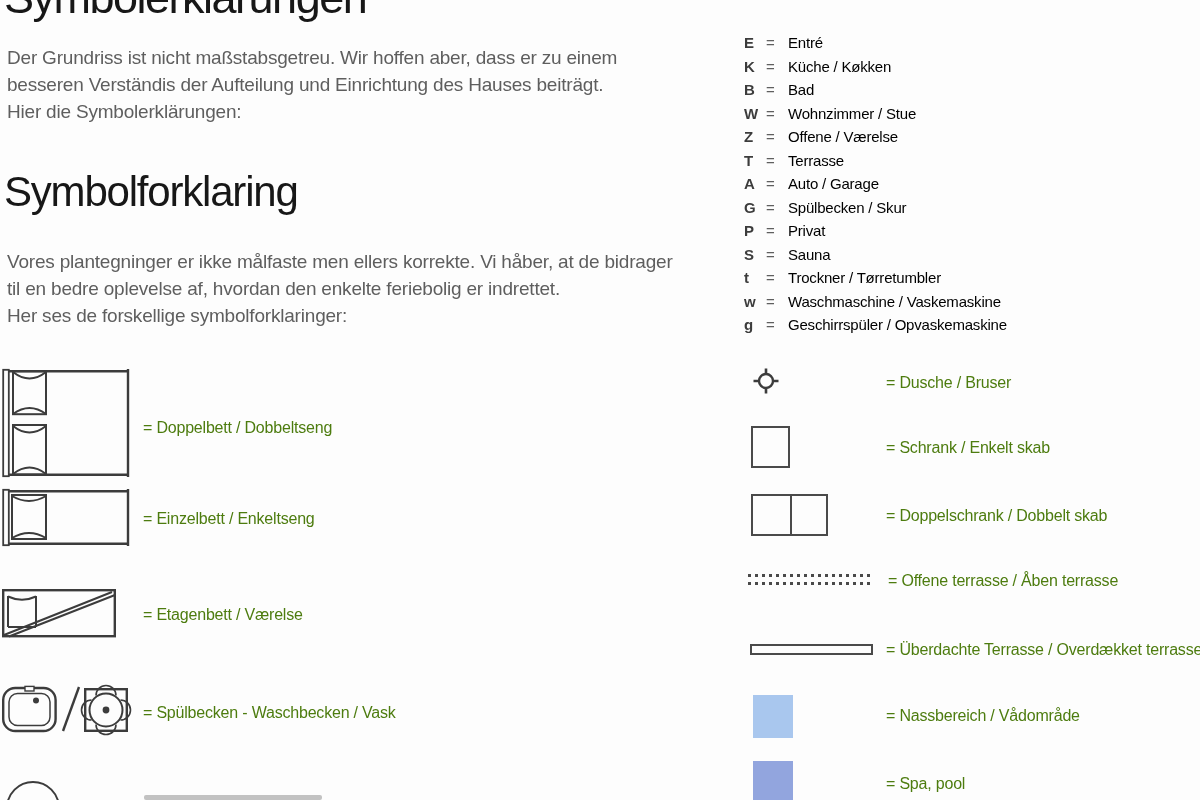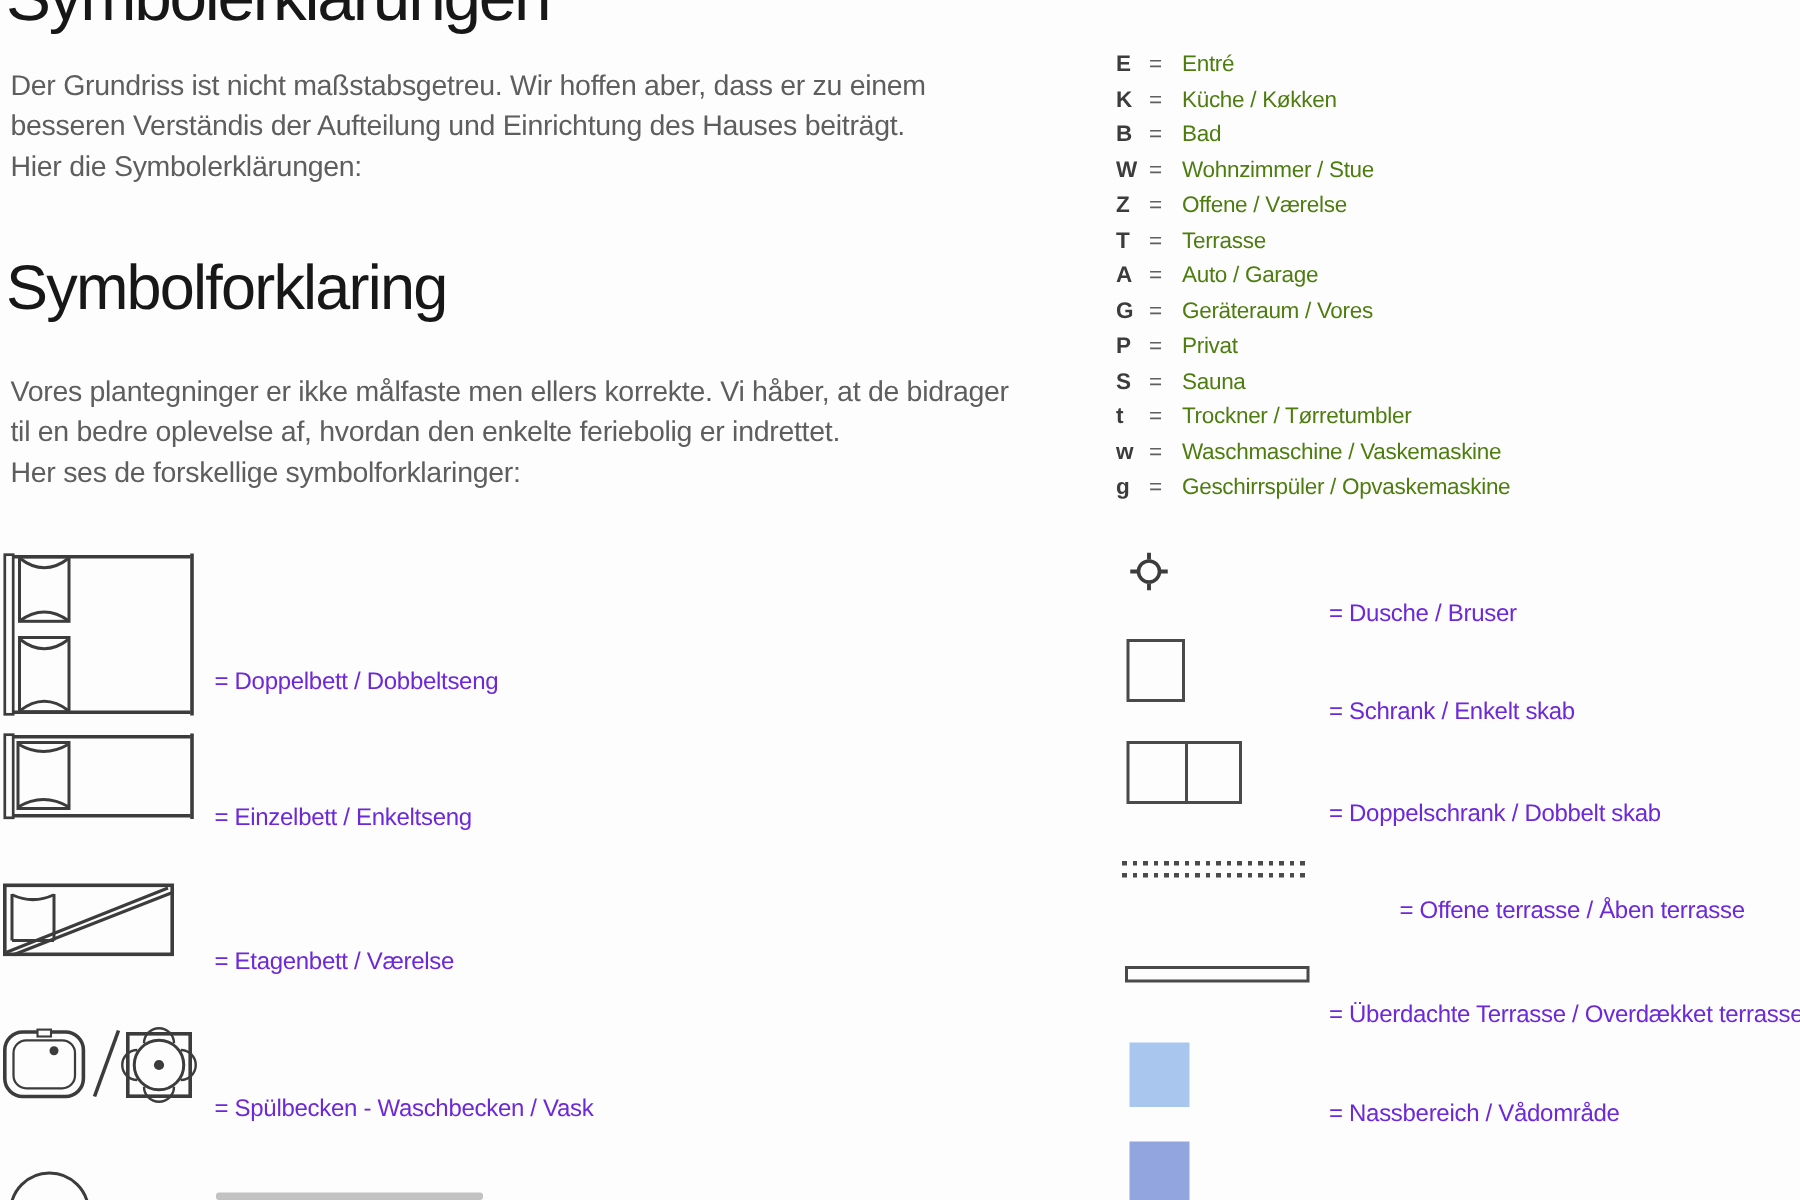--- a/index.html
+++ b/index.html
@@ -9,22 +9,22 @@
     font-family:"Liberation Sans", sans-serif;color:#555;
   }
   .abs{position:absolute;}
   .h1{font-size:45px;font-weight:400;letter-spacing:-1.5px;color:#171717;white-space:nowrap;}
   .h2{font-size:42px;font-weight:400;letter-spacing:-1.2px;color:#171717;white-space:nowrap;}
   .para{font-size:19px;line-height:27px;color:#5e5e5e;white-space:pre-line;letter-spacing:-0.2px;}
   .codes{left:744px;top:31px;font-size:15px;line-height:23.5px;}
   .code-row{display:flex;}
   .code-letter{width:22px;font-weight:700;color:#3c3c3c;}
   .code-eq{width:22px;color:#5f5f5f;}
-  .code-def{color:#4d7c0f;letter-spacing:-0.2px;}
-  .sym-label{font-size:16px;line-height:20px;color:#6d28d9;letter-spacing:-0.2px;white-space:nowrap;margin-top:27px;}
+  .code-def{color:#000000;letter-spacing:-0.2px;}
+  .sym-label{font-size:16px;line-height:20px;color:#4d7c0f;letter-spacing:-0.2px;white-space:nowrap;}
   .outline{border:2px solid #4a4a4a;box-sizing:border-box;background:transparent;}
   .cab-divider{position:absolute;left:50%;top:0;bottom:0;width:0;border-left:2px solid #4a4a4a;}
   .dash-row{height:3px;background:repeating-linear-gradient(90deg,#4a4a4a 0 3px,transparent 3px 7px);}
   .wet{background:#a9c7ee;}
   .spa{background:#92a5de;}
   .partial-circle{border:2.5px solid #3c3c3c;border-radius:50%;box-sizing:border-box;}
   .smudge{background:#c2c2c2;border-radius:2px;}
   svg{display:block;overflow:visible;}
   svg .s{stroke:#3c3c3c;fill:none;}
 </style>
@@ -125,21 +125,21 @@
         <span class="code-def">Terrasse</span>
       </div>
     <div class="code-row">
         <span class="code-letter">A</span>
         <span class="code-eq">=</span>
         <span class="code-def">Auto / Garage</span>
       </div>
     <div class="code-row">
         <span class="code-letter">G</span>
         <span class="code-eq">=</span>
-        <span class="code-def">Geräteraum / Vores</span>
+        <span class="code-def">Spülbecken / Skur</span>
       </div>
     <div class="code-row">
         <span class="code-letter">P</span>
         <span class="code-eq">=</span>
         <span class="code-def">Privat</span>
       </div>
     <div class="code-row">
         <span class="code-letter">S</span>
         <span class="code-eq">=</span>
         <span class="code-def">Sauna</span>
@@ -172,21 +172,21 @@
 
   <div class="abs outline" style="left:751px;top:494px;width:77px;height:42px;">
     <div class="cab-divider"></div>
   </div>
   <div class="abs sym-label" style="left:886px;top:506px;">= Doppelschrank / Dobbelt skab</div>
 
   <div class="abs" style="left:748px;top:574px;width:126px;">
     <div class="dash-row"></div>
     <div class="dash-row" style="margin-top:5px;"></div>
   </div>
-  <div class="abs sym-label" style="left:933px;top:571px;">= Offene terrasse / Åben terrasse</div>
+  <div class="abs sym-label" style="left:888px;top:571px;">= Offene terrasse / Åben terrasse</div>
 
   <div class="abs outline" style="left:750px;top:644px;width:123px;height:11px;"></div>
   <div class="abs sym-label" style="left:886px;top:640px;">= Überdachte Terrasse / Overdækket terrasse</div>
 
   <div class="abs wet" style="left:753px;top:695px;width:40px;height:43px;"></div>
   <div class="abs sym-label" style="left:886px;top:706px;">= Nassbereich / Vådområde</div>
 
   <div class="abs spa" style="left:753px;top:761px;width:40px;height:45px;"></div>
   <div class="abs sym-label" style="left:886px;top:774px;">= Spa, pool</div>
 

